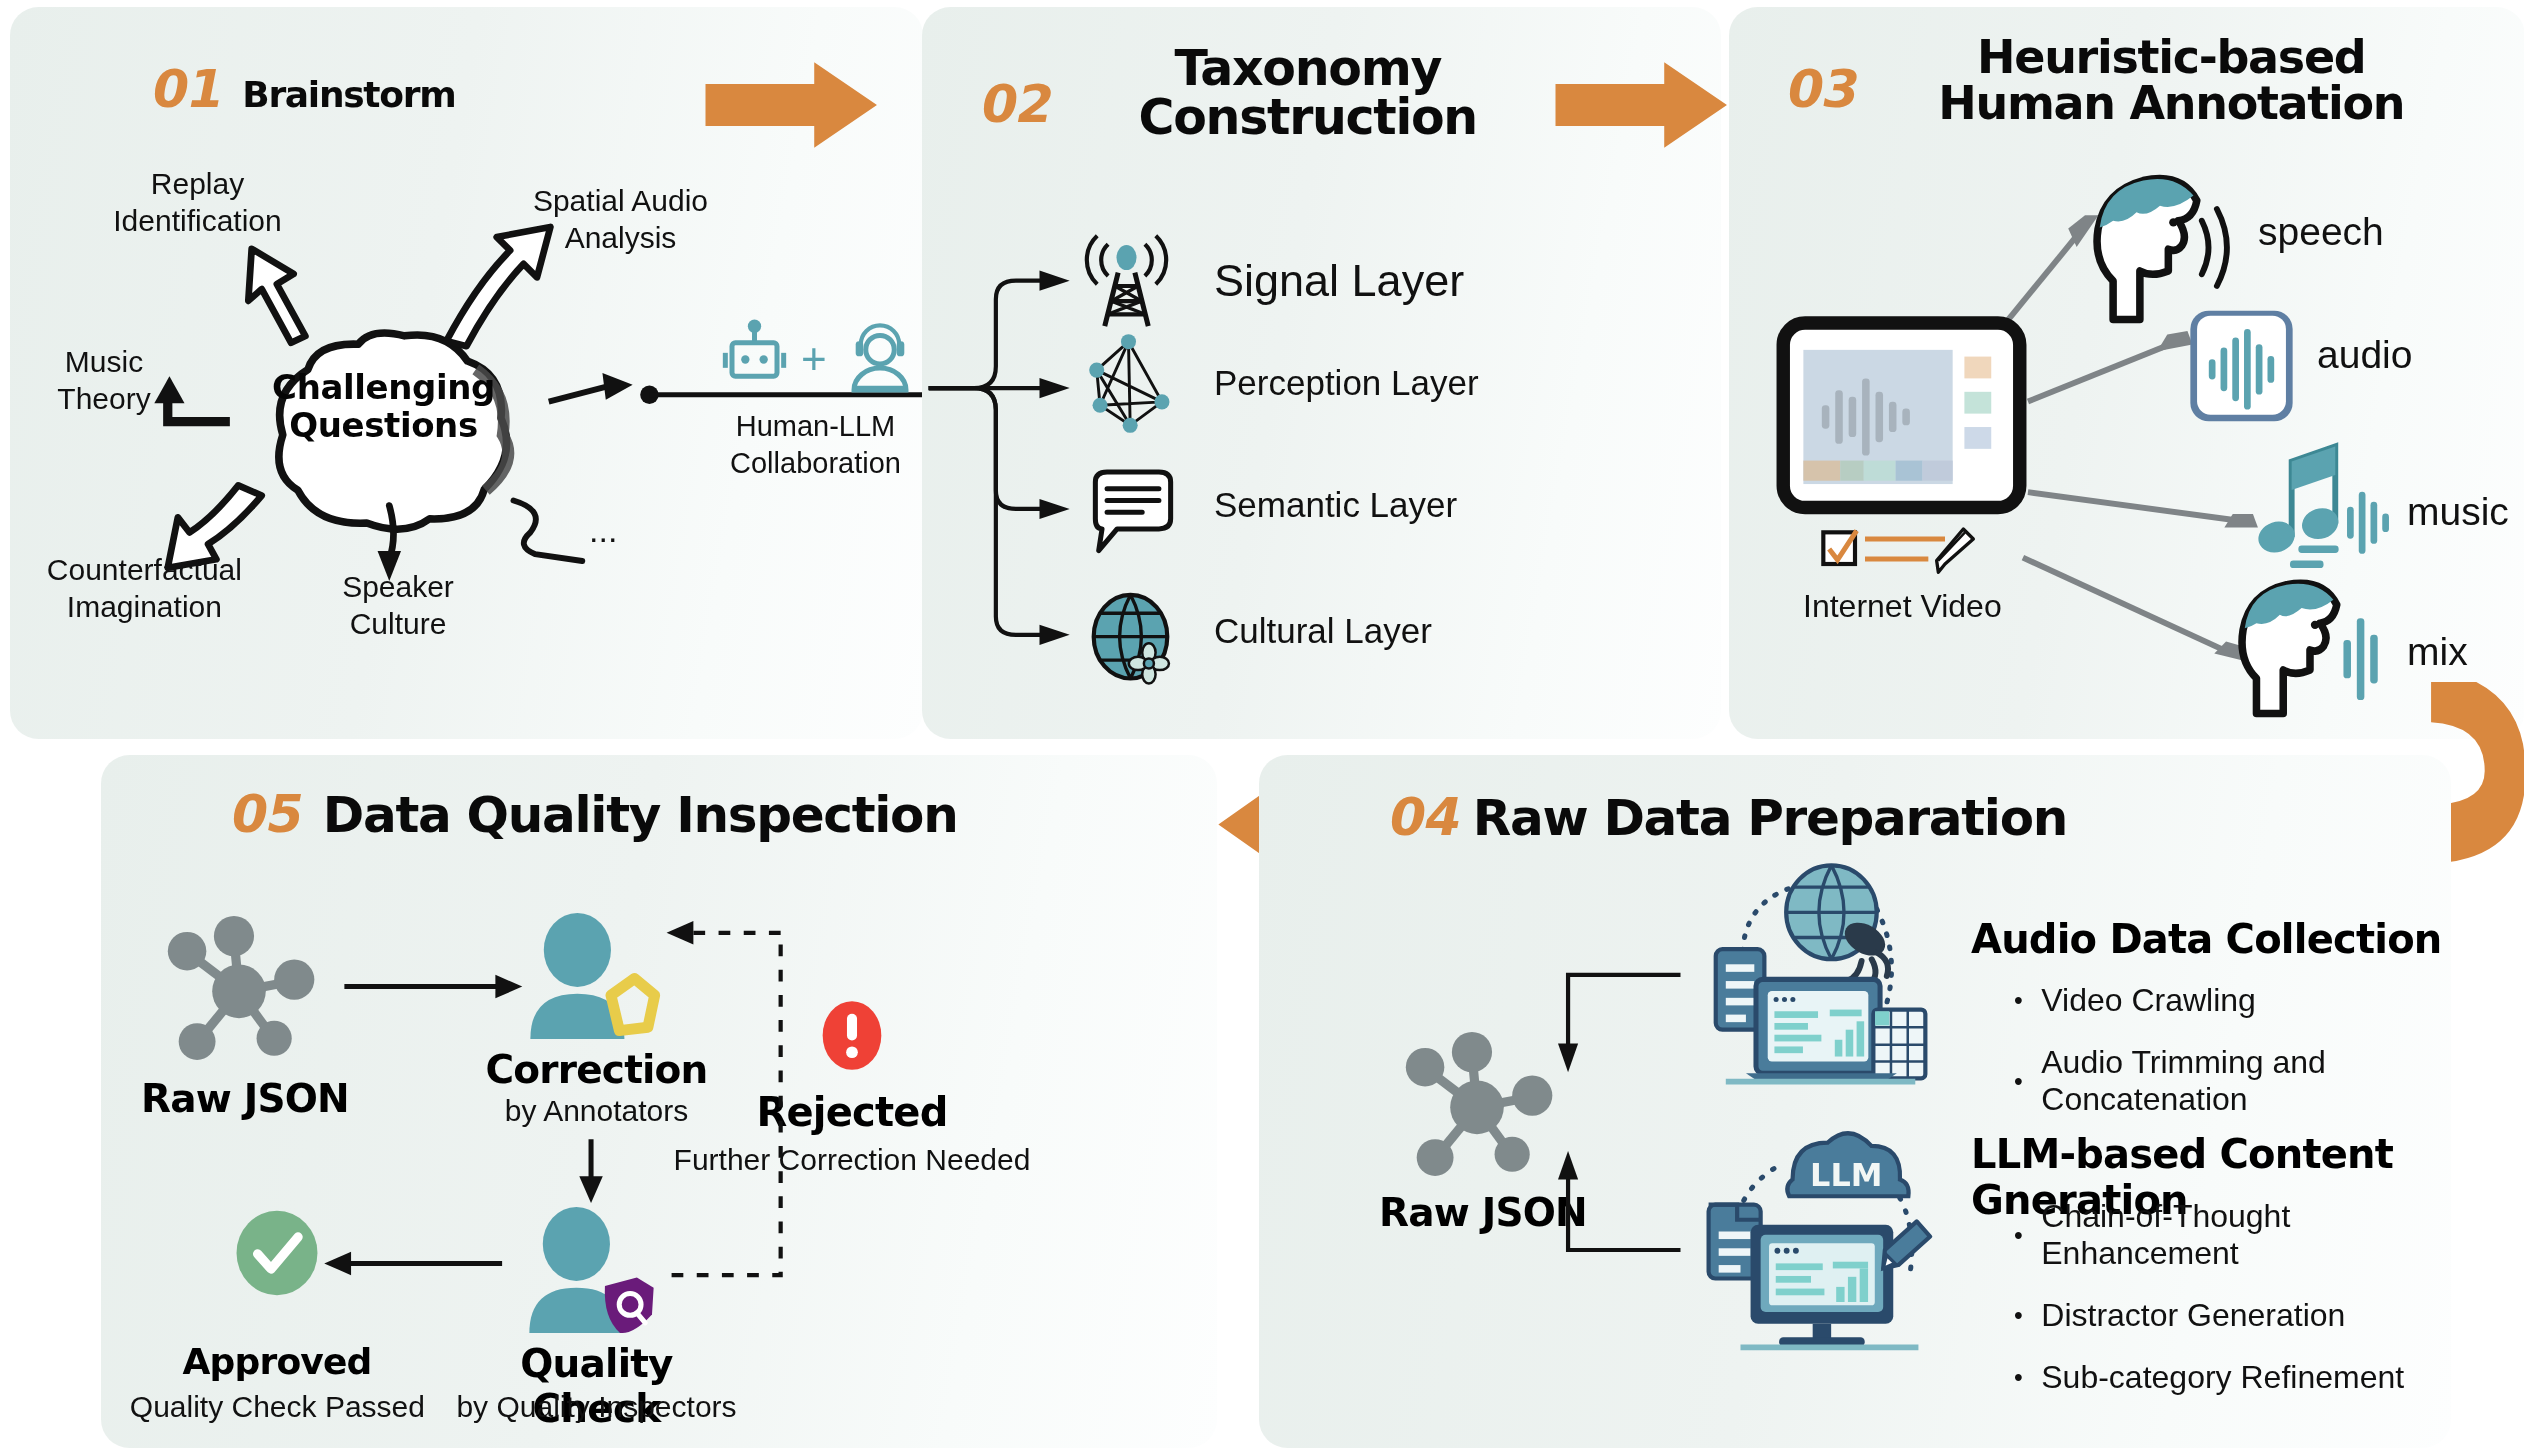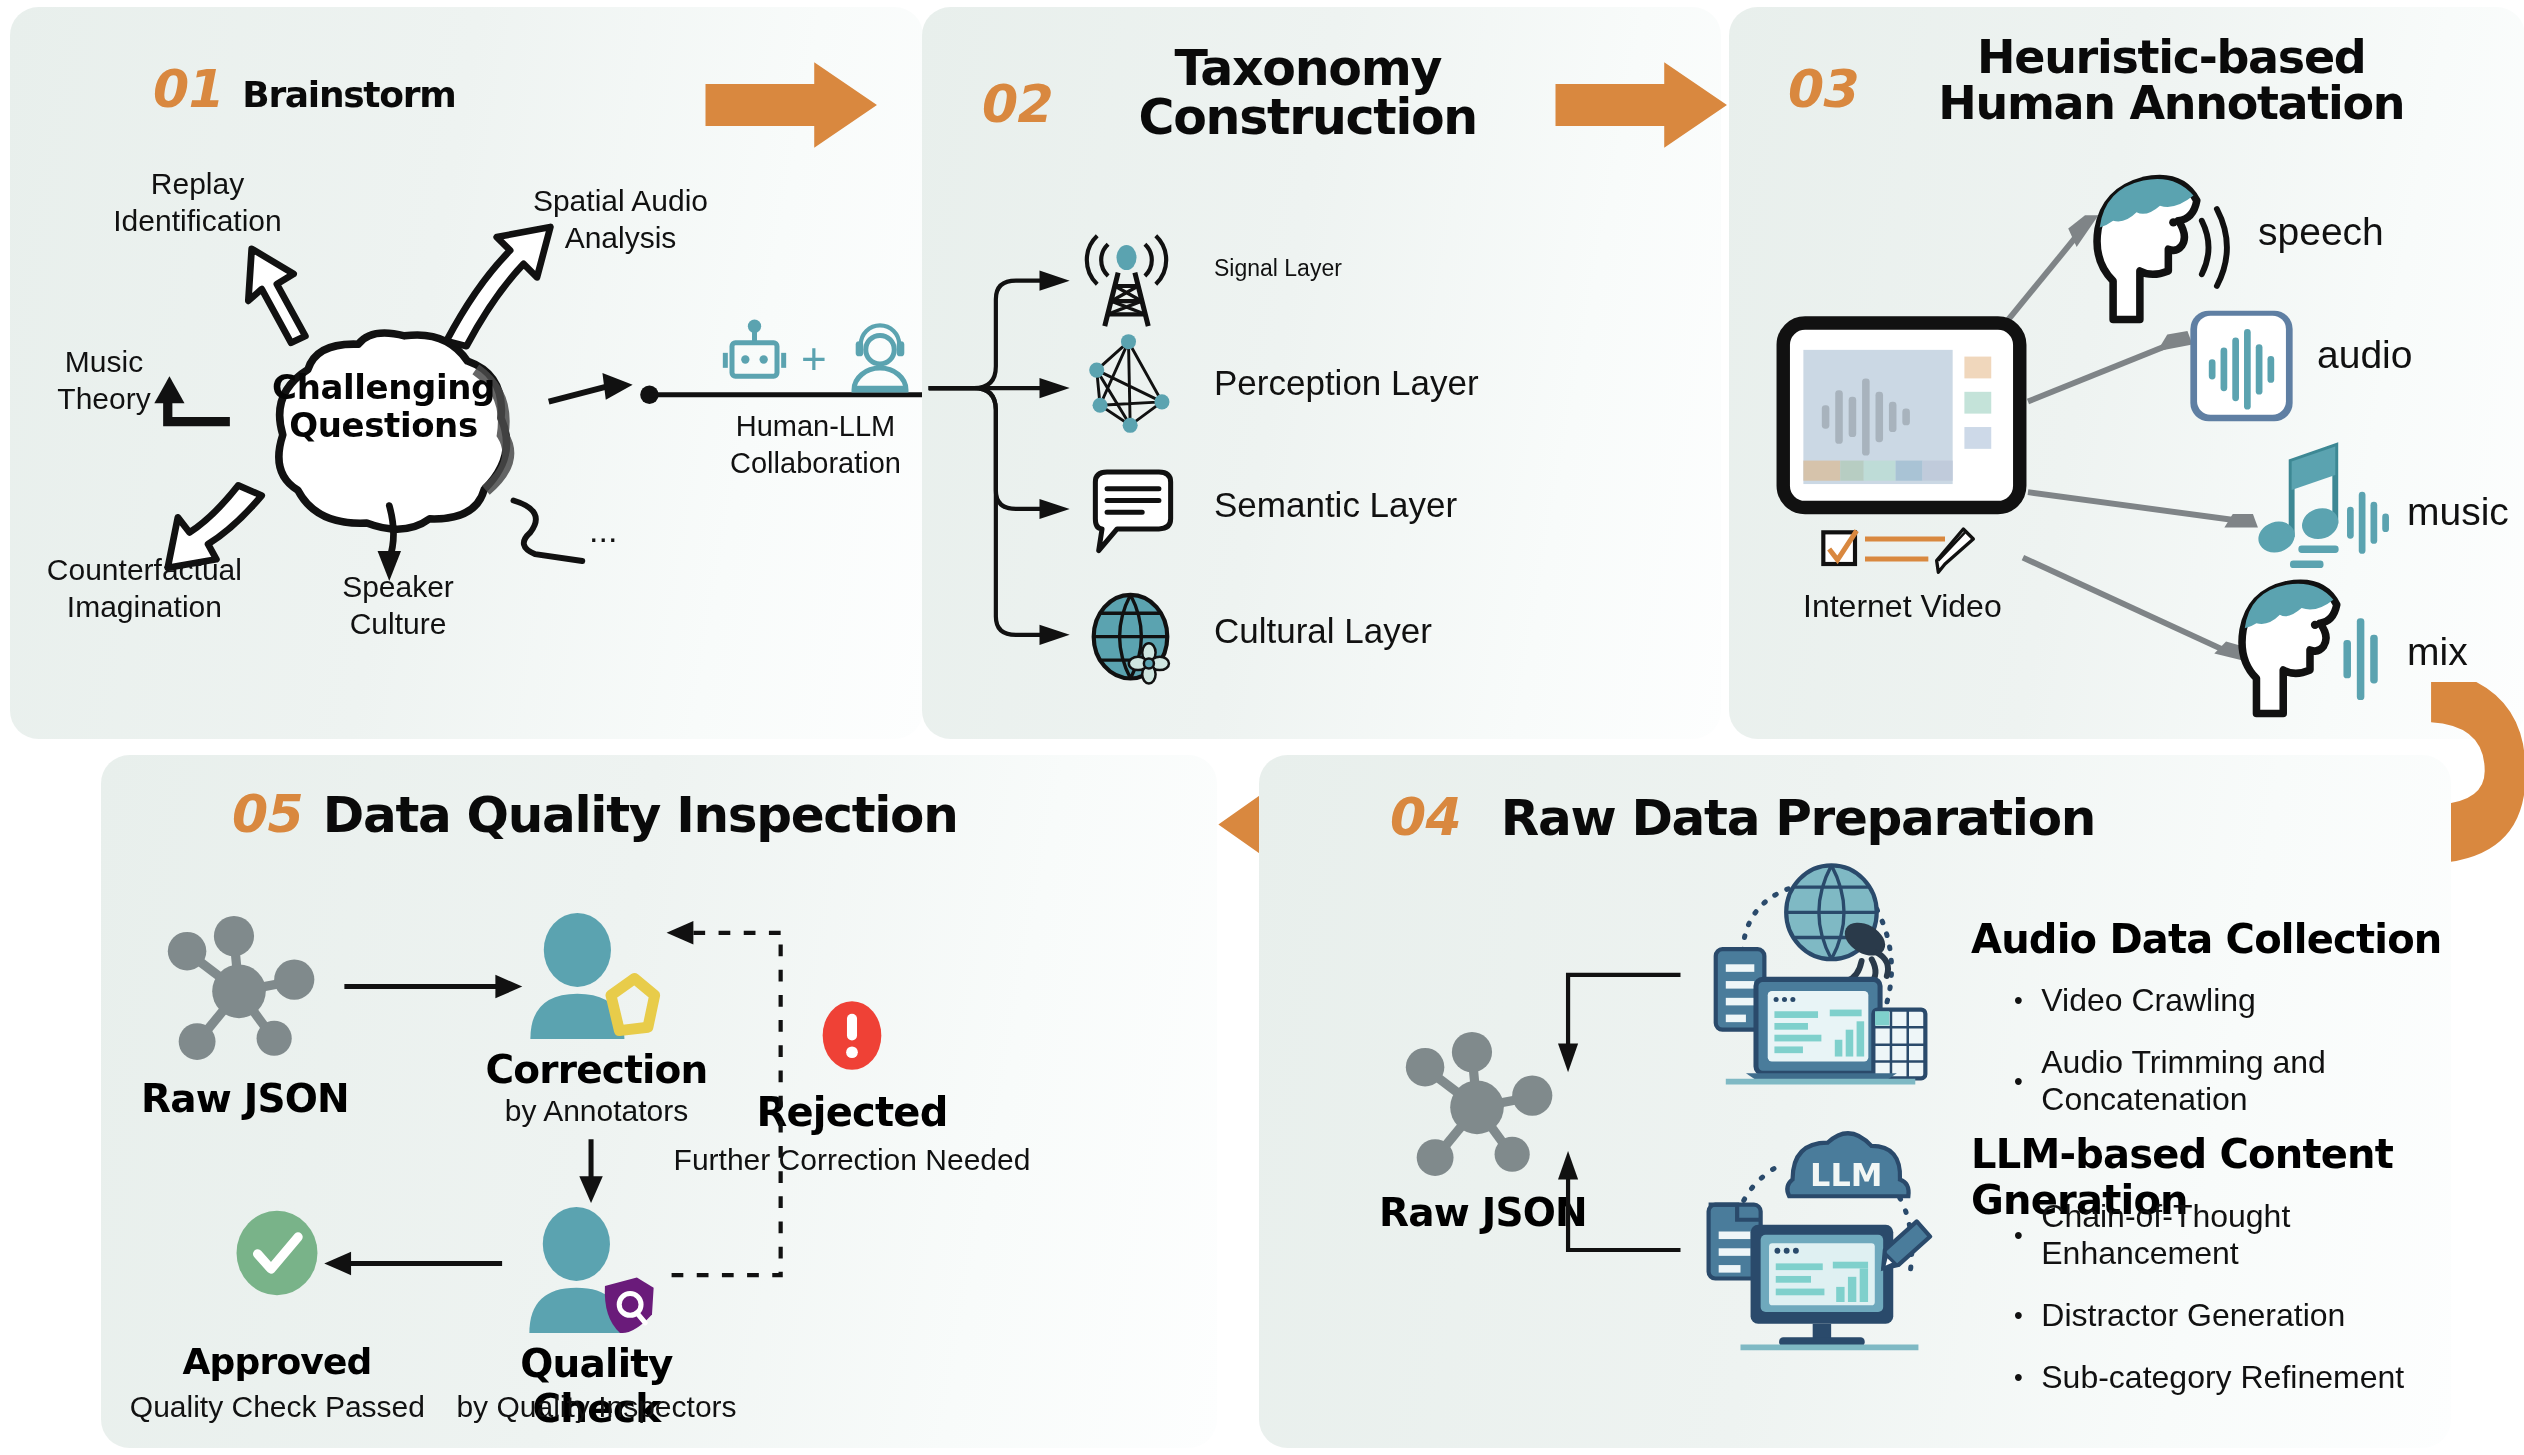--- a/index.html
+++ b/index.html
@@ -147,21 +147,21 @@
     <svg style="position:absolute; left:161px; top:227px;" width="87" height="94" viewBox="0 0 104 112">
       <ellipse cx="52" cy="28" rx="12" ry="15" fill="#5ba3b0"></ellipse>
       <path d="M30 12 A26 26 0 0 0 30 50" fill="none" stroke="#111" stroke-width="5"></path>
       <path d="M74 12 A26 26 0 0 1 74 50" fill="none" stroke="#111" stroke-width="5"></path>
       <path d="M17 2 A40 40 0 0 0 17 60" fill="none" stroke="#111" stroke-width="5"></path>
       <path d="M87 2 A40 40 0 0 1 87 60" fill="none" stroke="#111" stroke-width="5"></path>
       <path d="M42 46 L26 110 M62 46 L78 110" stroke="#111" stroke-width="6" fill="none"></path>
       <path d="M38 62 L66 62 M34 80 L70 80 M29 96 L75 96" stroke="#111" stroke-width="5"></path>
       <path d="M38 62 L70 80 M66 62 L34 80 M34 80 L75 96 M70 80 L29 96" stroke="#111" stroke-width="4"></path>
     </svg>
-    <div class="lbl" style="position:absolute; left:292px; top:248px; font-size:23px;">Signal Layer</div>
+    <div class="lbl" style="position:absolute; left:292px; top:248px; font-size:45px;">Signal Layer</div>
 
     <svg style="position:absolute; left:163px; top:326px;" width="92" height="101" viewBox="0 0 110 120">
       <g stroke="#111" stroke-width="3.5" fill="none">
         <path d="M52 10 L14 44 L18 86 L54 110 L92 82 L52 10 M52 10 L18 86 M14 44 L92 82 M14 44 L54 110 M18 86 L92 82 M52 10 L54 110"></path>
       </g>
       <circle cx="52" cy="10" r="9" fill="#5ba3b0"></circle>
       <circle cx="14" cy="44" r="9" fill="#5ba3b0"></circle>
       <circle cx="18" cy="86" r="9" fill="#5ba3b0"></circle>
       <circle cx="54" cy="110" r="9" fill="#5ba3b0"></circle>
       <circle cx="92" cy="82" r="9" fill="#5ba3b0"></circle>
@@ -379,21 +379,21 @@
       <path d="M706 198 L674 212 L706 226 Z" fill="#111"></path>
     </svg>
   </div>
 
   <svg style="position:absolute; left:1215px; top:779px;" width="176" height="91" viewBox="0 0 210 108">
     <path d="M208 28 L78 28 L78 2 L4 54 L78 106 L78 78 L208 78 Z" fill="#d9883f"></path>
   </svg>
 
   <div class="panel" style="left:1259px; top:755px; width:1192px; height:693px;">
 
-    <div style="position:absolute; left:131px; top:32px; display:flex; align-items:baseline; gap:40px;">
+    <div style="position:absolute; left:131px; top:32px; display:flex; align-items:baseline; gap:12px;">
       <span class="pnum" style="font-size:52px;">04</span>
       <span class="ptitle" style="font-size:50px;">Raw Data Preparation</span>
     </div>
 
     <svg style="position:absolute; left:144px; top:282px;" width="153" height="139" viewBox="0 0 182 166">
       <g stroke="#808a8c" stroke-width="11">
         <line x1="88" y1="84" x2="30" y2="40"></line>
           <line x1="88" y1="84" x2="82" y2="20"></line>
         <line x1="88" y1="84" x2="152" y2="72"></line>
           <line x1="88" y1="84" x2="42" y2="140"></line>

